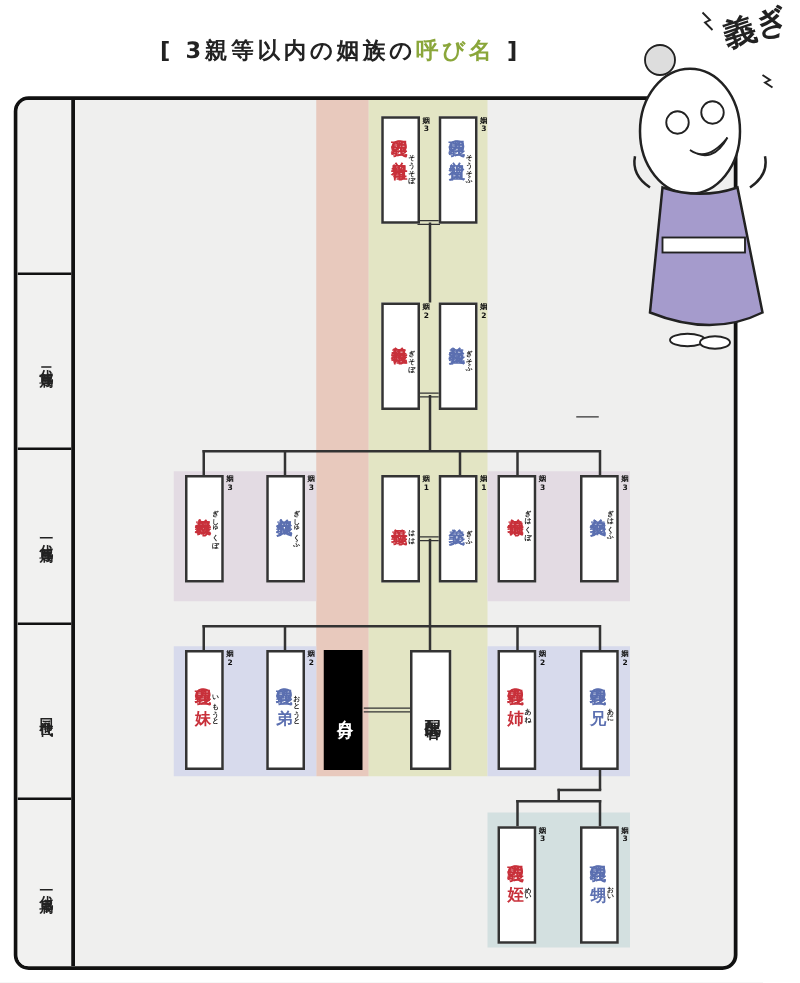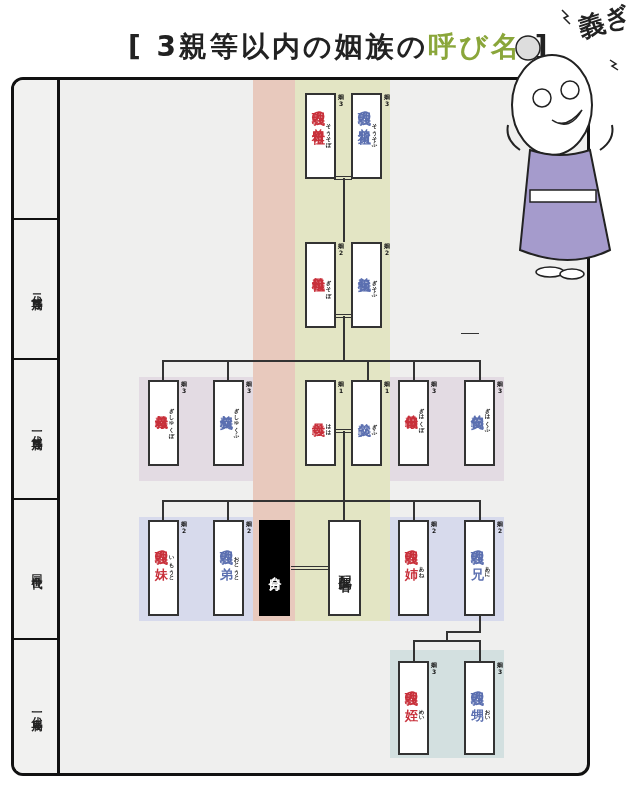--- a/index.html
+++ b/index.html
@@ -1,18 +1,18 @@
 <!DOCTYPE html>
 <html><head>
 <meta charset="utf-8">
 <style>
   html, body { margin:0; padding:0; }
   body { width:640px; height:786px; background:#ffffff; position:relative; overflow:hidden;
          font-family:"DejaVu Sans","Liberation Sans",sans-serif; }
-  .title { position:absolute; left:128px; top:28px; font-size:28px; font-weight:bold; letter-spacing:3px; color:#222; white-space:nowrap; }
+  .title { position:absolute; left:128px; top:28px; font-size:18px; font-weight:bold; letter-spacing:3px; color:#222; white-space:nowrap; }
   .title .hl { color:#8aa63a; }
   .frame { position:absolute; left:11px; top:77px; width:579px; height:699px; border:3px solid #111; border-radius:12px; background:#efefee; box-sizing:border-box; overflow:hidden; }
   .gen-col { position:absolute; left:0; top:0; width:43px; height:100%; border-right:3px solid #111; background:#f1f1f0; }
   .gen-cell { position:absolute; left:0; width:43px; border-top:2px solid #111; display:flex; align-items:center; justify-content:center; }
   .gen-cell span { writing-mode:vertical-rl; font-size:11px; font-weight:bold; color:#222; letter-spacing:2px; }
   .stripe { position:absolute; }
   .band { position:absolute; }
   .card { position:absolute; width:31px; height:86px; background:#fff; border:2px solid #333; box-sizing:border-box; }
   .card .name { position:absolute; left:2px; top:6px; writing-mode:vertical-rl; font-size:13px; font-weight:bold; letter-spacing:1px; }
   .card .ruby { position:absolute; right:1px; writing-mode:vertical-rl; font-size:5.5px; font-weight:bold; color:#222; }

